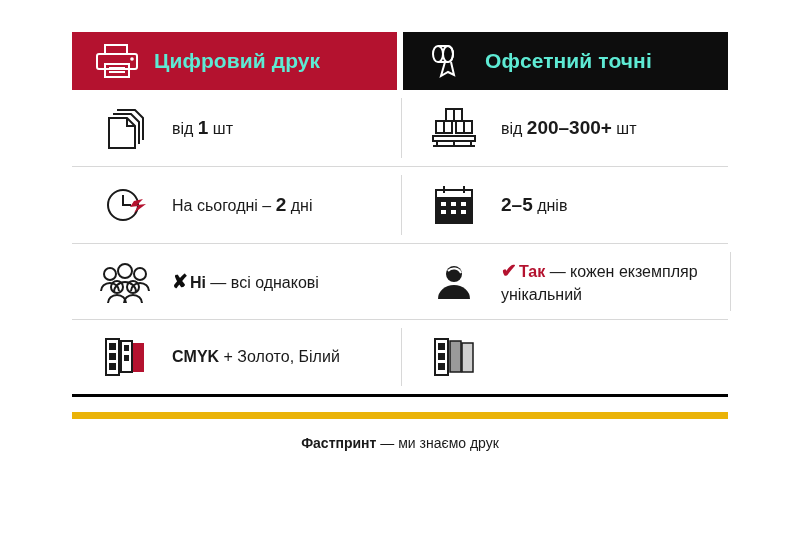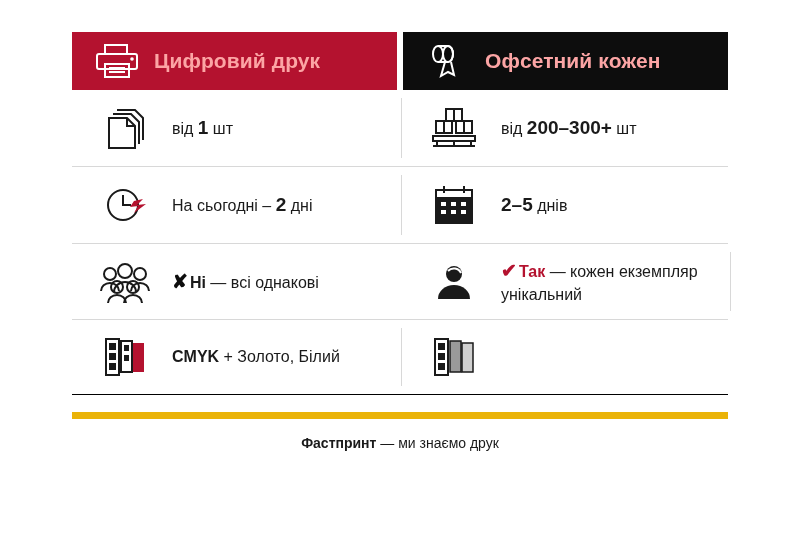--- a/index.html
+++ b/index.html
@@ -35,34 +35,34 @@
     height: 58px;
     display: flex;
     align-items: center;
     gap: 14px;
     padding-left: 22px;
     box-sizing: border-box;
   }
   .head.digital { background: #b4122f; }
   .head.offset  { background: #0d0d0d; }
   .head-label {
-    color: #fca5a5;
+    color: #5eead4;
     font-size: 21px;
     font-weight: bold;
     letter-spacing: .1px;
   }
   .head-icon svg { display: block; }
 
   .body-row {
     display: flex;
     gap: 2px;
     border-bottom: 1px solid #d8d8d8;
     align-items: center;
   }
-  .body-row:last-of-type { border-bottom: 1px solid #000000; }
+  .body-row:last-of-type { border-bottom: 3px solid #000000; }
 
   .cell {
     flex: 1 1 0;
     min-height: 74px;
     display: flex;
     align-items: center;
     gap: 16px;
     padding: 14px 12px 14px 22px;
     box-sizing: border-box;
     position: relative;
@@ -158,21 +158,21 @@
         <span class="head-icon">
           <svg width="46" height="38" viewBox="0 0 46 38">
             <g fill="none" stroke="#ffffff" stroke-width="2">
               <ellipse cx="13" cy="12" rx="5" ry="8"></ellipse>
               <path d="M13 4 h10 a5 8 0 0 1 0 16 h-10"></path>
               <ellipse cx="23" cy="12" rx="5" ry="8"></ellipse>
               <path d="M20 20 l-4 14 l7 -4 l6 3 l-3 -13"></path>
             </g>
           </svg>
         </span>
-        <span class="head-label">Офсетний кожен</span>
+        <span class="head-label">Офсетний точні</span>
       </div>
     </div>
 
     <div class="body-row">
       <div class="cell left">
         <span class="cell-icon">
           <svg width="48" height="48" viewBox="0 0 48 48">
             <g fill="none" stroke="#1a1a1a" stroke-width="2">
               <path d="M8 14 h18 l8 8 v22 h-26 z"></path>
               <path d="M12 10 h18 l8 8 v22"></path>

